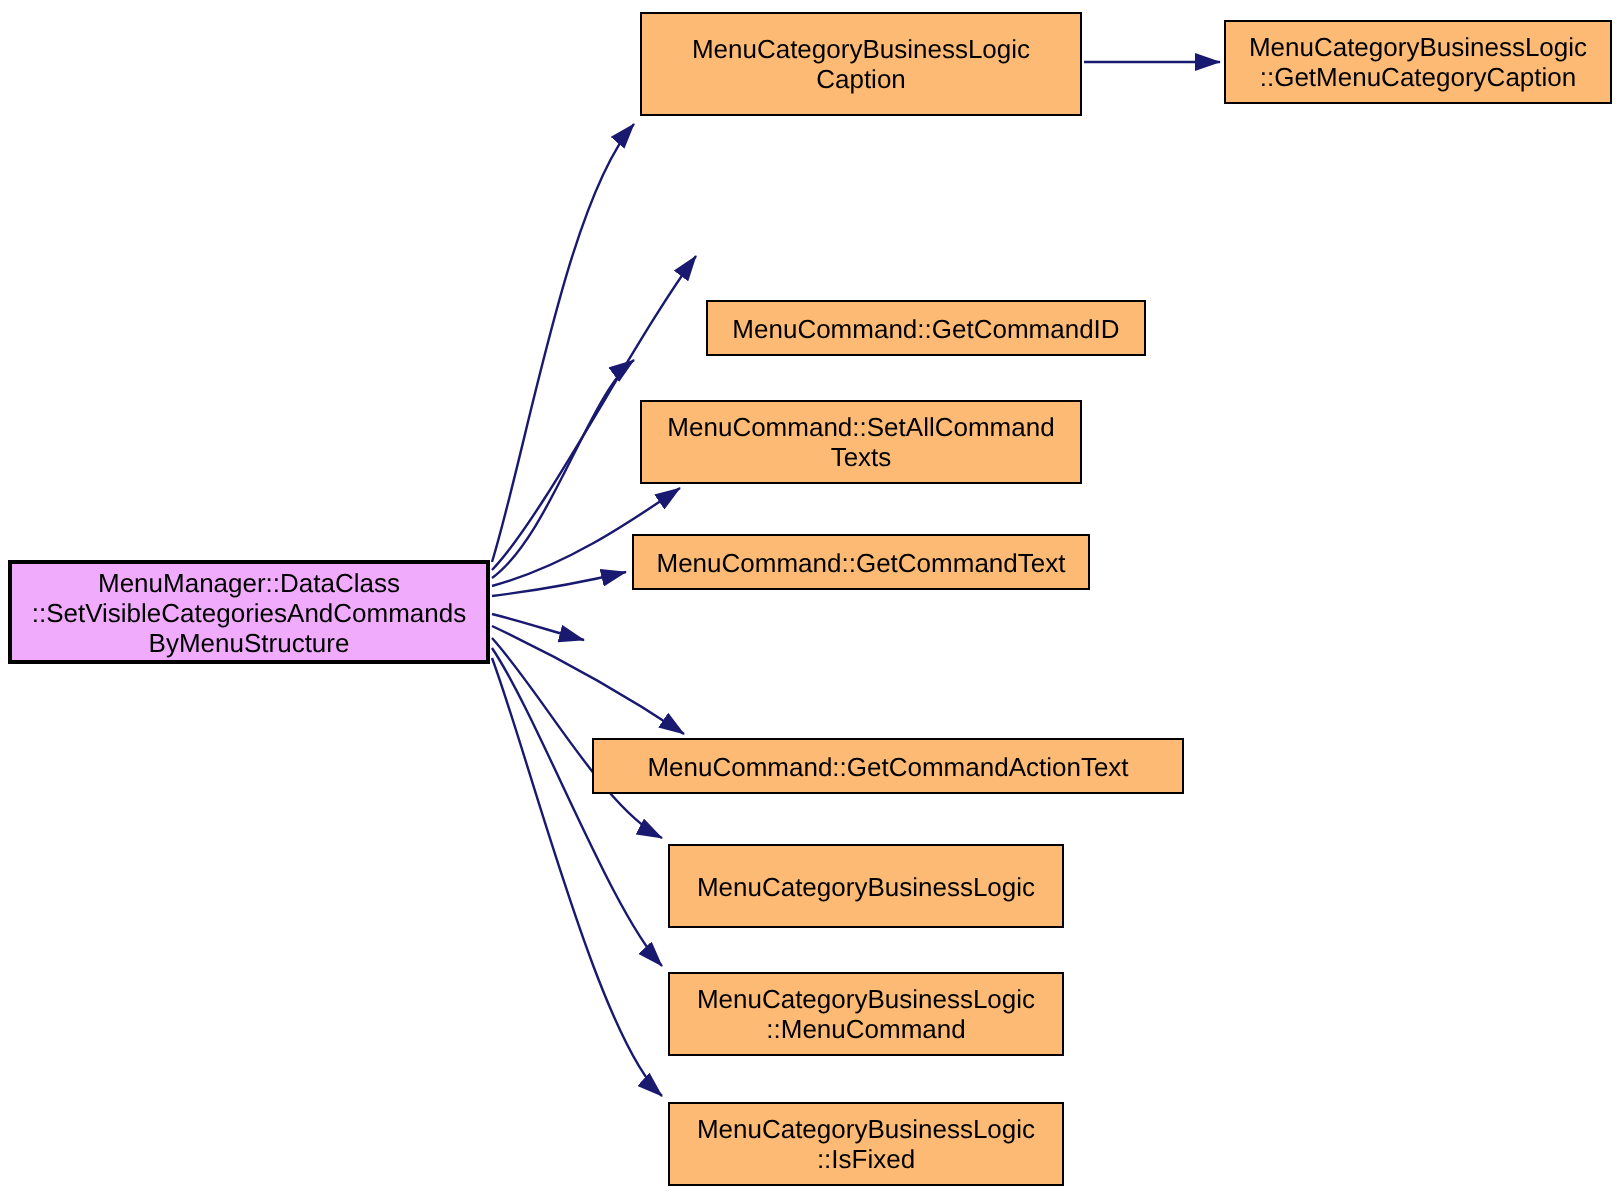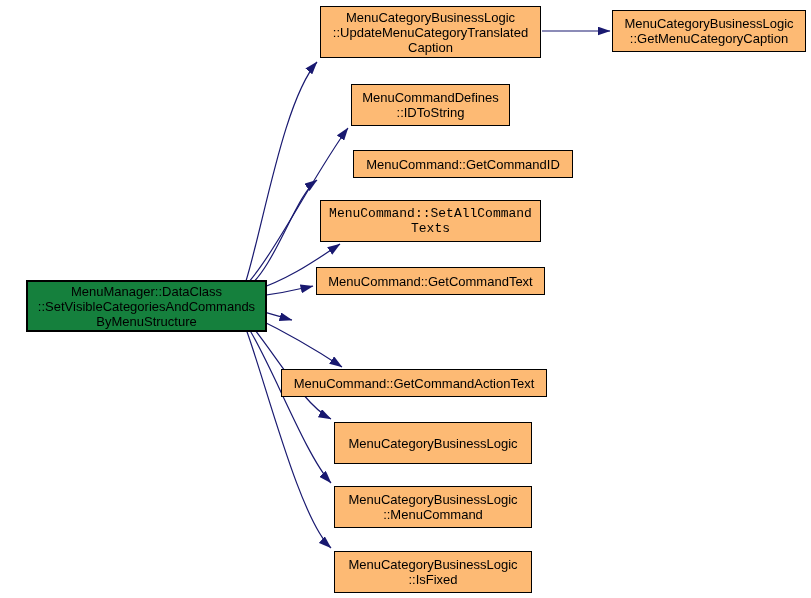--- a/index.html
+++ b/index.html
@@ -31,24 +31,23 @@
     align-items: center;
     justify-content: center;
     text-align: center;
     font-size: 13px;
     line-height: 15px;
     color: #000000;
     cursor: pointer;
   }
   .node .ln { white-space: nowrap; display: block; }
   .node.main {
-    background: #15803d;
+    background: #f0abfc;
     border-width: 2px;
     cursor: default;
-    margin-left: 22px;
   }
 </style>
 </head>
 <body>
 
 <div class="canvas">
 
   <svg class="edges" width="811" height="598" viewBox="0 0 811 598" xmlns="http://www.w3.org/2000/svg">
     <defs>
       <marker id="arrowhead" markerWidth="13" markerHeight="9" refX="12.5" refY="4.5" orient="auto" markerUnits="userSpaceOnUse">
@@ -69,49 +68,44 @@
   </svg>
 
   <div class="node main" style="left:4px; top:280px; width:241px; height:52px;">
     <span class="ln">MenuManager::DataClass</span>
     <span class="ln">::SetVisibleCategoriesAndCommands</span>
     <span class="ln">ByMenuStructure</span>
   </div>
 
   <div class="node" style="left:320px; top:6px; width:221px; height:52px;">
     <span class="ln">MenuCategoryBusinessLogic</span>
-    <span class="ln">::UpdateMenuCategoryTranslated</span>
     <span class="ln">Caption</span>
   </div>
 
   <div class="node" style="left:612px; top:10px; width:194px; height:42px;">
     <span class="ln">MenuCategoryBusinessLogic</span>
     <span class="ln">::GetMenuCategoryCaption</span>
   </div>
 
-  <div class="node" style="left:351px; top:84px; width:159px; height:42px;">
-    <span class="ln">MenuCommandDefines</span>
-    <span class="ln">::IDToString</span>
-  </div>
 
   <div class="node" style="left:320px; top:150px; width:220px; height:28px;margin-left:33px;">
     <span class="ln">MenuCommand::GetCommandID</span>
   </div>
 
-  <div class="node" style="left:320px; top:200px; width:221px; height:42px;font-family:Liberation Mono, monospace;">
+  <div class="node" style="left:320px; top:200px; width:221px; height:42px;">
     <span class="ln">MenuCommand::SetAllCommand</span>
     <span class="ln">Texts</span>
   </div>
 
   <div class="node" style="left:316px; top:267px; width:229px; height:28px;">
     <span class="ln">MenuCommand::GetCommandText</span>
   </div>
 
 
-  <div class="node" style="left:281px; top:369px; width:266px; height:28px;">
+  <div class="node" style="left:296px; top:369px; width:296px; height:28px;">
     <span class="ln">MenuCommand::GetCommandActionText</span>
   </div>
 
   <div class="node" style="left:334px; top:422px; width:198px; height:42px;">
     <span class="ln">MenuCategoryBusinessLogic</span>
   </div>
 
   <div class="node" style="left:334px; top:486px; width:198px; height:42px;">
     <span class="ln">MenuCategoryBusinessLogic</span>
     <span class="ln">::MenuCommand</span>

